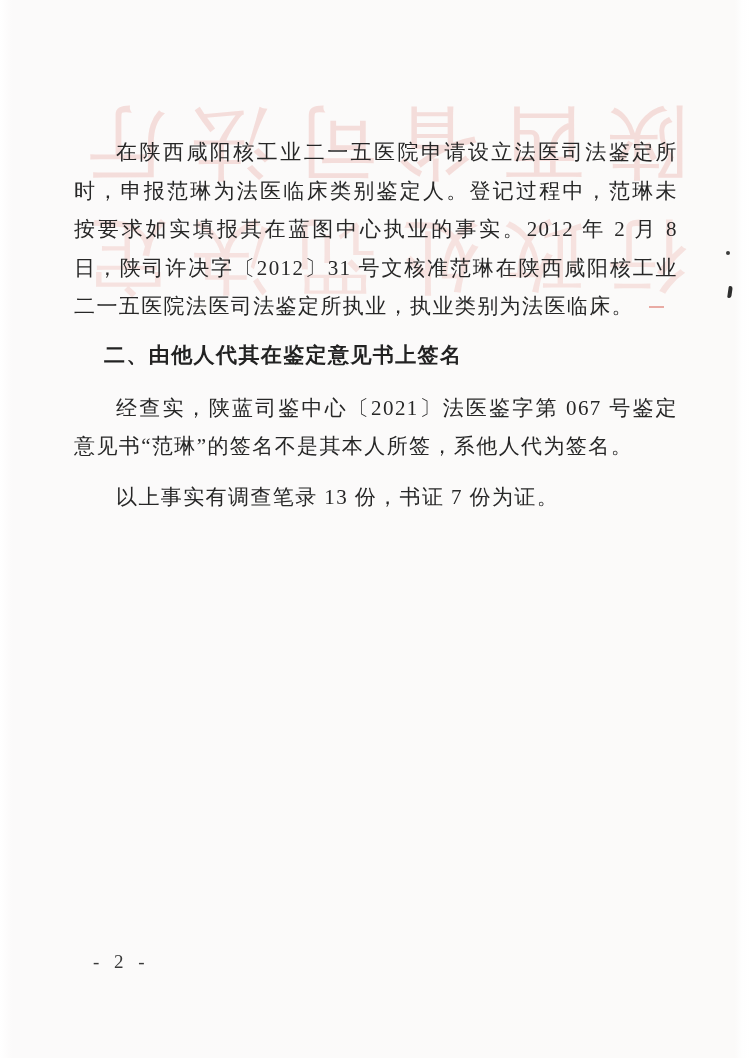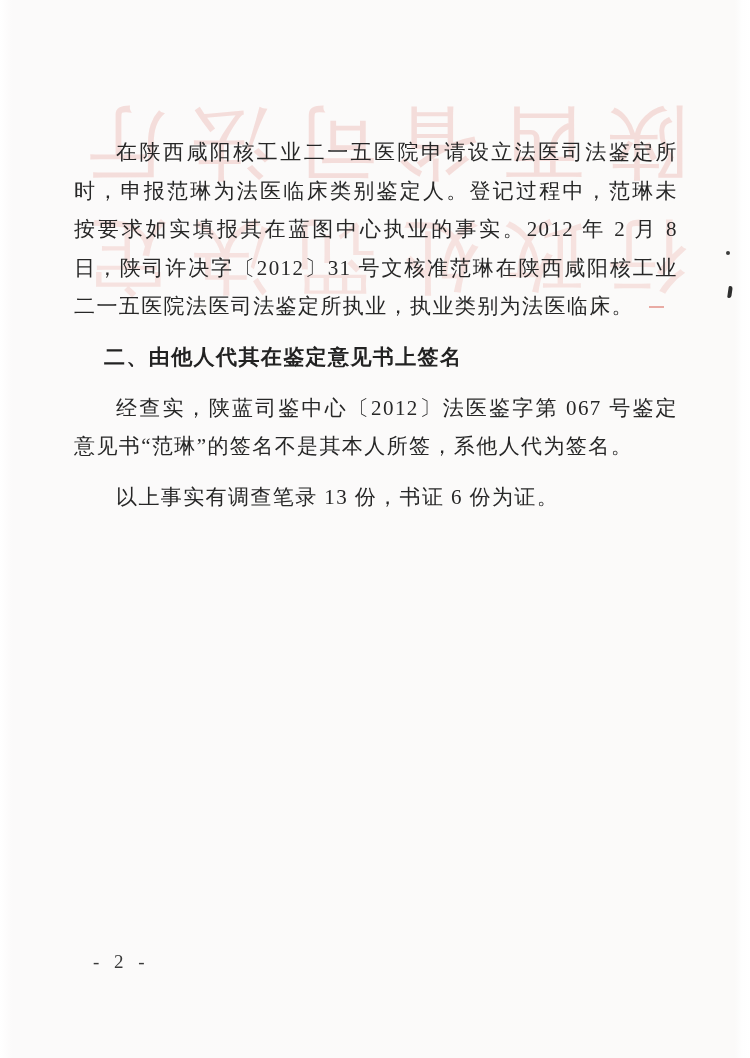--- a/index.html
+++ b/index.html
@@ -52,21 +52,21 @@
     text-align: justify;
     z-index: 2;
   }
   .doc-body p {
     margin: 12px;
     text-indent: 2em;
   }
   .section-heading {
     margin: 0;
     text-indent: 2em;
-    font-family: Liberation Serif, serif;
+    font-family: Liberation Mono, monospace;
     font-weight: 700;
     font-size: 21px;
     line-height: 38.6px;
     letter-spacing: 1.4px;
     color: #222222;
   }
   .page-number {
     position: absolute;
     left: 93px;
     top: 951px;
@@ -111,22 +111,22 @@
 <body>
 
 <div class="scan-page">
 
   <div class="wm wm-row1">陕西省司法厅</div>
   <div class="wm wm-row2">行政处罚决定</div>
 
   <div class="doc-body">
     <p>在陕西咸阳核工业二一五医院申请设立法医司法鉴定所时，申报范琳为法医临床类别鉴定人。登记过程中，范琳未按要求如实填报其在蓝图中心执业的事实。2012 年 2 月 8 日，陕司许决字〔2012〕31 号文核准范琳在陕西咸阳核工业二一五医院法医司法鉴定所执业，执业类别为法医临床。</p>
     <h2 class="section-heading">二、由他人代其在鉴定意见书上签名</h2>
-    <p>经查实，陕蓝司鉴中心〔2012〕法医鉴字第 067 号鉴定意见书“范琳”的签名不是其本人所签，系他人代为签名。</p>
-    <p>以上事实有调查笔录 13 份，书证 6 份为证。</p>
+    <p>经查实，陕蓝司鉴中心〔2021〕法医鉴字第 067 号鉴定意见书“范琳”的签名不是其本人所签，系他人代为签名。</p>
+    <p>以上事实有调查笔录 13 份，书证 7 份为证。</p>
   </div>
 
   <div class="page-number">- 2 -</div>
 
   <div class="speck-dot"></div>
   <div class="speck-comma"></div>
   <div class="speck-red-dash"></div>
 
 </div>
 

